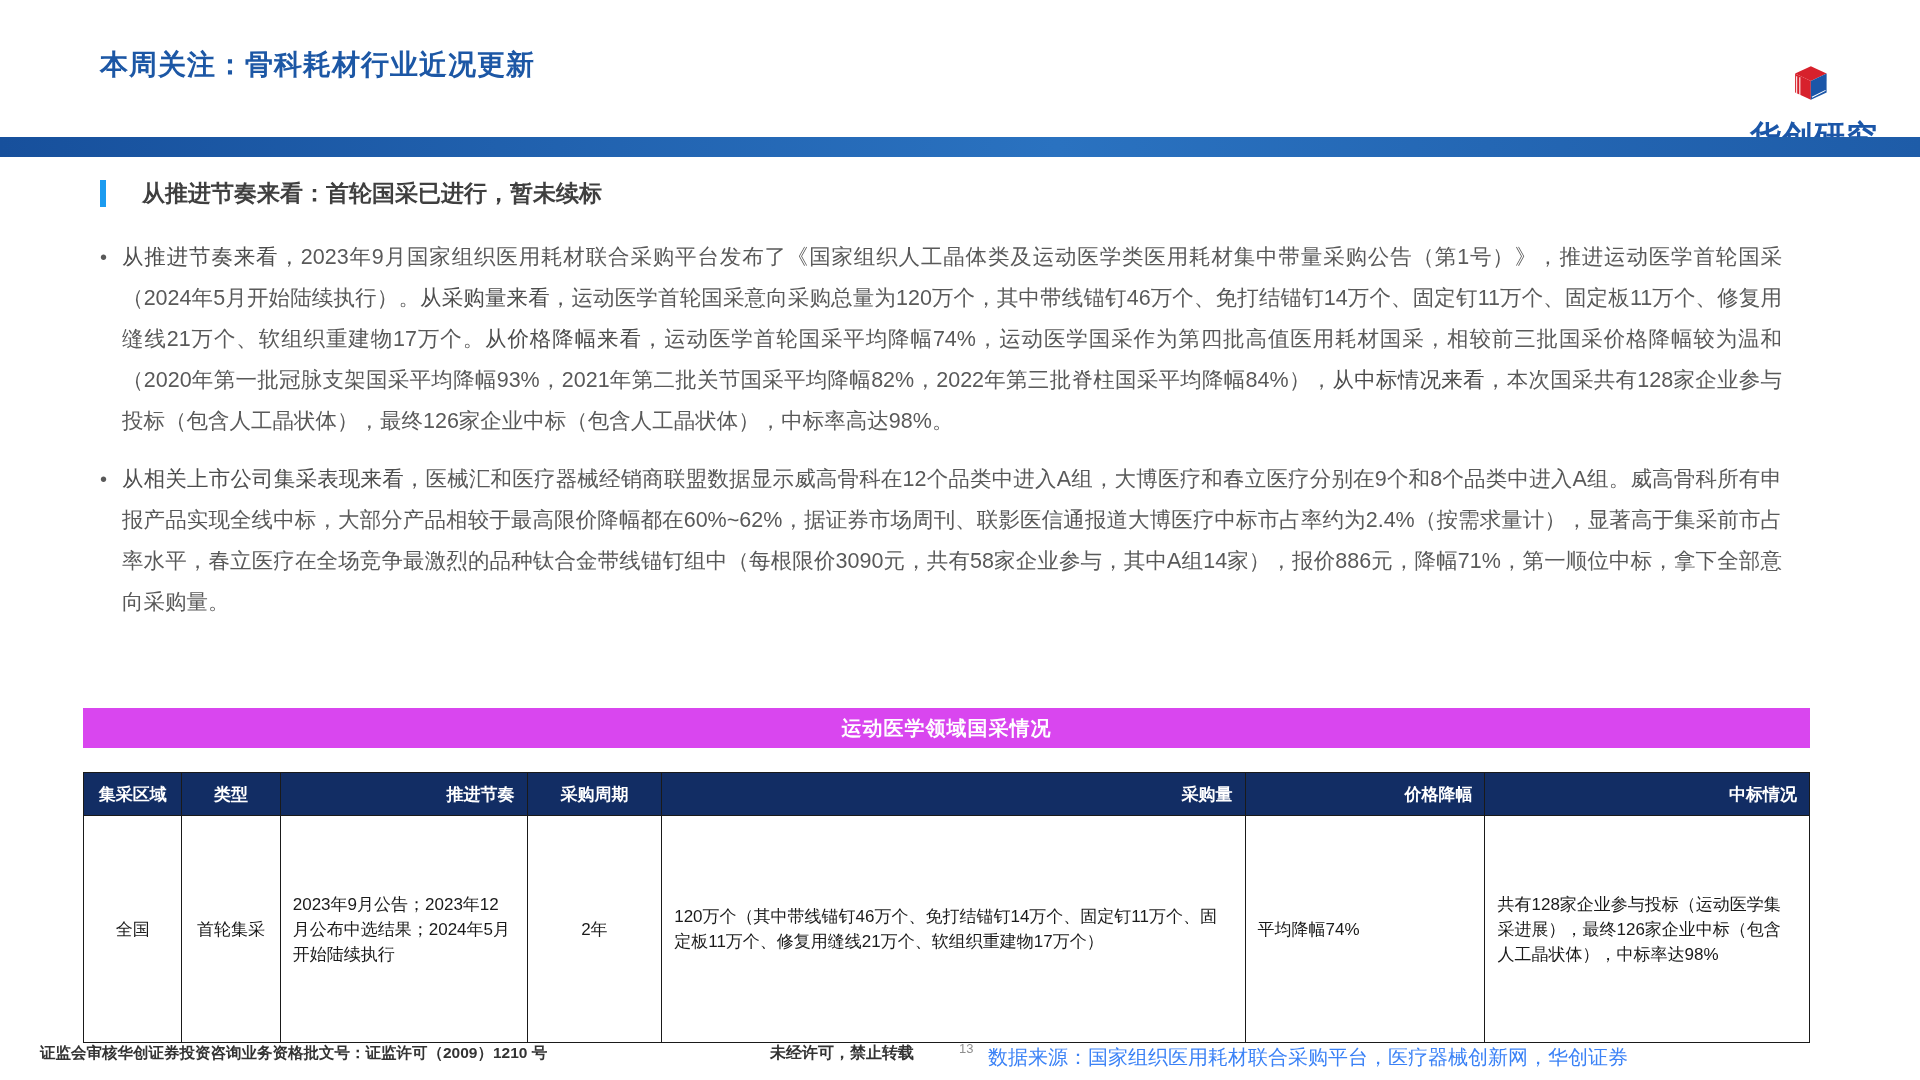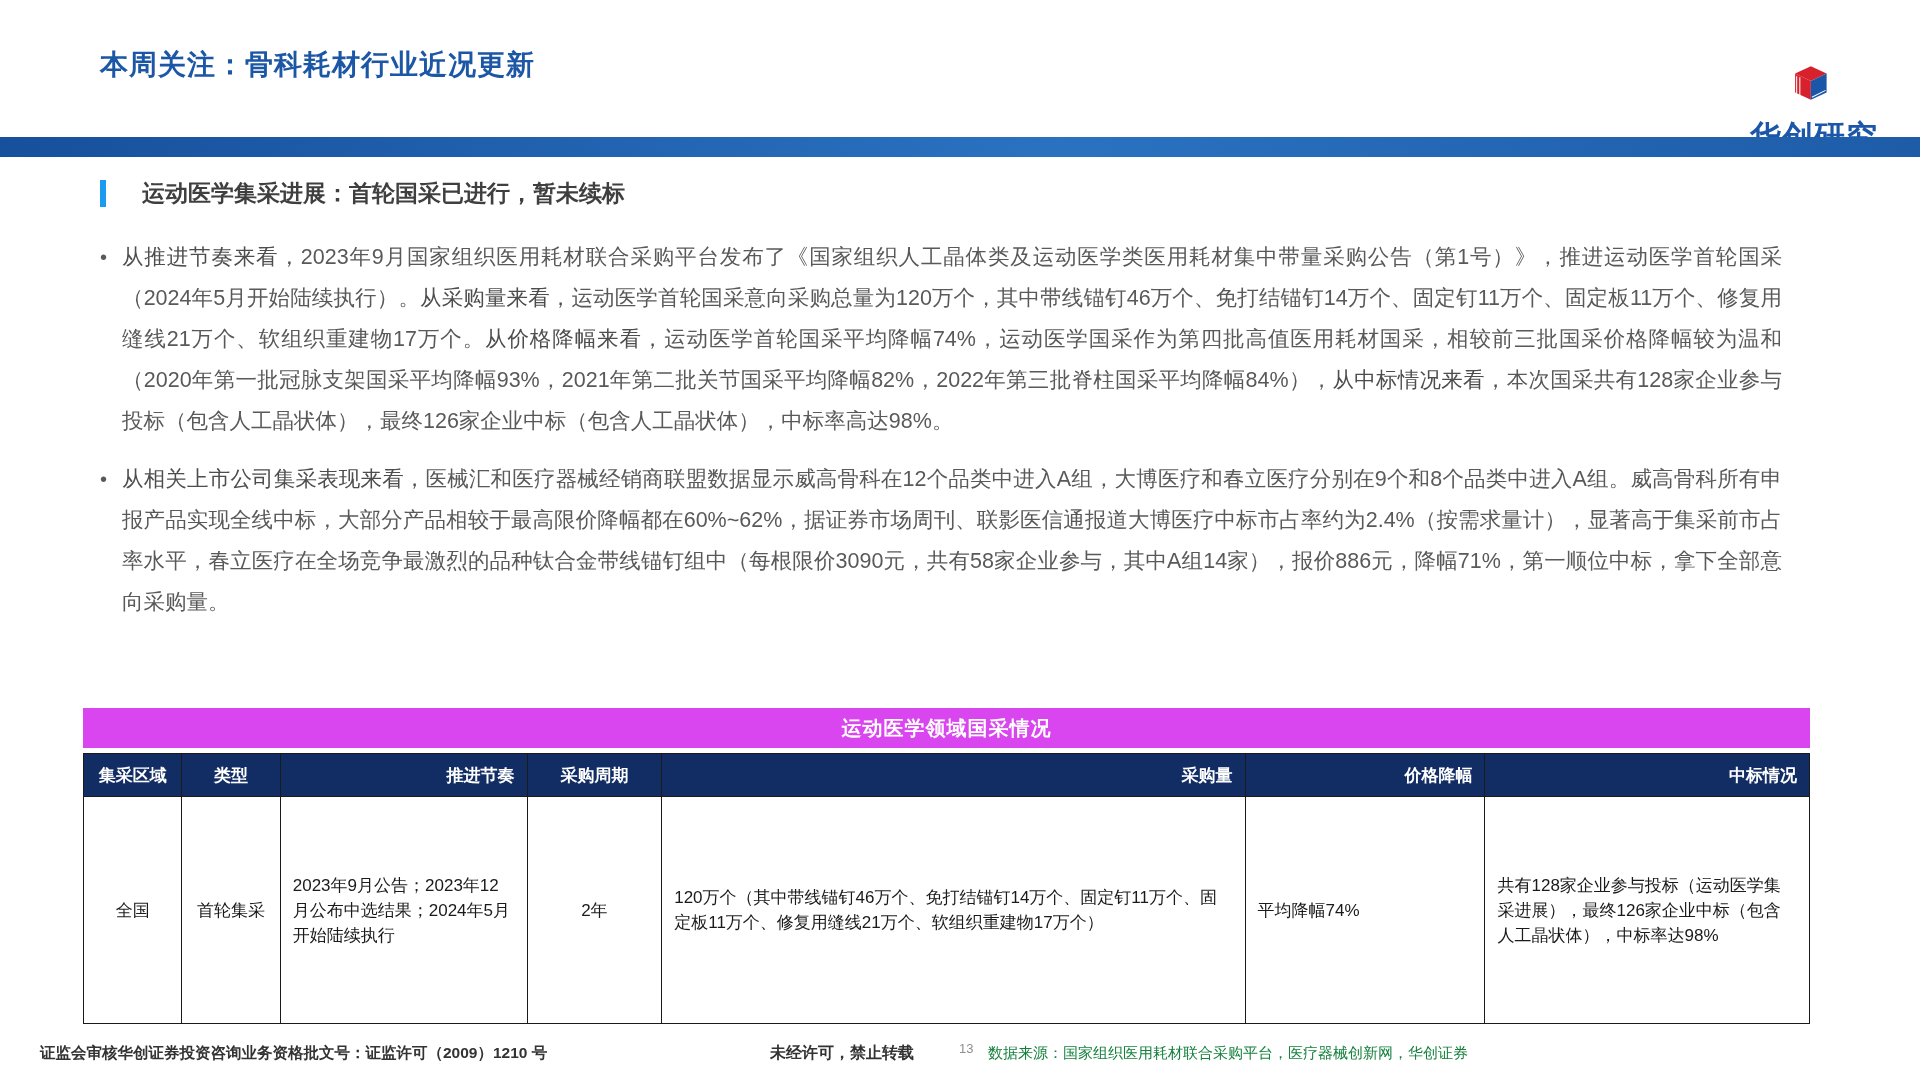--- a/index.html
+++ b/index.html
@@ -35,37 +35,37 @@
     flex:1;font-size:21.5px;line-height:41px;color:#595959;text-align:justify;
   }
   .bullet-text .b{font-weight:normal;color:#4d4d4d;}
   
   .table-wrap{position:absolute;left:83px;top:708px;width:1727px;}
   .table-title{
     height:40px;background:#d946ef;color:#ffffff;font-size:20px;font-weight:bold;
     display:flex;align-items:center;justify-content:center;letter-spacing:1px;
   }
   table.nat{
-    margin-top:5px;width:100%;border-collapse:collapse;table-layout:fixed;border-radius:20px;
+    margin-top:24px;width:100%;border-collapse:collapse;table-layout:fixed;border-radius:20px;
   }
   table.nat th{
     background:#122d64;color:#ffffff;font-size:17px;font-weight:bold;
     height:42px;padding:0 12px;border:1.5px solid #1a1a1a;text-align:right;
   }
   table.nat td{
     background:#ffffff;color:#1a1a1a;font-size:17px;line-height:25px;
     height:226px;padding:0 12px;border:1.5px solid #1a1a1a;
     vertical-align:middle;text-align:left;
   }
   table.nat th.c, table.nat td.c{text-align:center;}
   
   .footer-license{position:absolute;left:40px;top:1043px;font-size:15.5px;font-weight:bold;color:#333333;white-space:nowrap;}
   .footer-notice{position:absolute;left:770px;top:1043px;font-size:16px;font-weight:bold;color:#333333;white-space:nowrap;}
   .footer-page{position:absolute;left:959px;top:1041px;font-size:13px;color:#8f8f8f;}
-  .footer-source{position:absolute;left:988px;top:1044px;font-size:15px;color:#15803d;white-space:nowrap;}
+  .footer-source{position:absolute;left:988px;top:1044px;font-size:20px;color:#3b82f6;white-space:nowrap;}
 </style>
 </head>
 <body>
 
 <div class="page-title">本周关注：骨科耗材行业近况更新</div>
 
 <div class="logo">
   <span style="display:inline-block;line-height:0;">
     <svg width="42" height="38" viewBox="0 0 40 36" aria-hidden="true">
       <polygon points="2,9 17,2 32,9 17,16" fill="#d7212c"></polygon>
@@ -76,21 +76,21 @@
       <line x1="18" y1="31.5" x2="31" y2="25" stroke="#ffffff" stroke-width="1"></line>
     </svg>
   </span>
   <span class="logo-text">华创研究</span>
 </div>
 
 <div class="blue-band"></div>
 
 <div class="section-head">
   <span class="accent-bar"></span>
-  <span class="section-title">运动医学集采进展：首轮国采已进行，暂未续标</span>
+  <span class="section-title">从推进节奏来看：首轮国采已进行，暂未续标</span>
 </div>
 
 <div class="bullets" id="bullets">
     <div class="bullet">
       <span class="bullet-marker">•</span>
       <div class="bullet-text"><span class="b">从推进节奏来看，</span><span>2023年9月国家组织医用耗材联合采购平台发布了《国家组织人工晶体类及运动医学类医用耗材集中带量采购公告（第1号）》，推进运动医学首轮国采（2024年5月开始陆续执行）。</span><span class="b">从采购量来看，</span><span>运动医学首轮国采意向采购总量为120万个，其中带线锚钉46万个、免打结锚钉14万个、固定钉11万个、固定板11万个、修复用缝线21万个、软组织重建物17万个。</span><span class="b">从价格降幅来看，</span><span>运动医学首轮国采平均降幅74%，运动医学国采作为第四批高值医用耗材国采，相较前三批国采价格降幅较为温和（2020年第一批冠脉支架国采平均降幅93%，2021年第二批关节国采平均降幅82%，2022年第三批脊柱国采平均降幅84%），</span><span class="b">从中标情况来看，</span><span>本次国采共有128家企业参与投标（包含人工晶状体），最终126家企业中标（包含人工晶状体），中标率高达98%。</span></div>
     </div>
     <div class="bullet">
       <span class="bullet-marker">•</span>
       <div class="bullet-text"><span class="b">从相关上市公司集采表现来看，</span><span>医械汇和医疗器械经销商联盟数据显示威高骨科在12个品类中进入A组，大博医疗和春立医疗分别在9个和8个品类中进入A组。威高骨科所有申报产品实现全线中标，大部分产品相较于最高限价降幅都在60%~62%，据证券市场周刊、联影医信通报道大博医疗中标市占率约为2.4%（按需求量计），显著高于集采前市占率水平，春立医疗在全场竞争最激烈的品种钛合金带线锚钉组中（每根限价3090元，共有58家企业参与，其中A组14家），报价886元，降幅71%，第一顺位中标，拿下全部意向采购量。</span></div>

